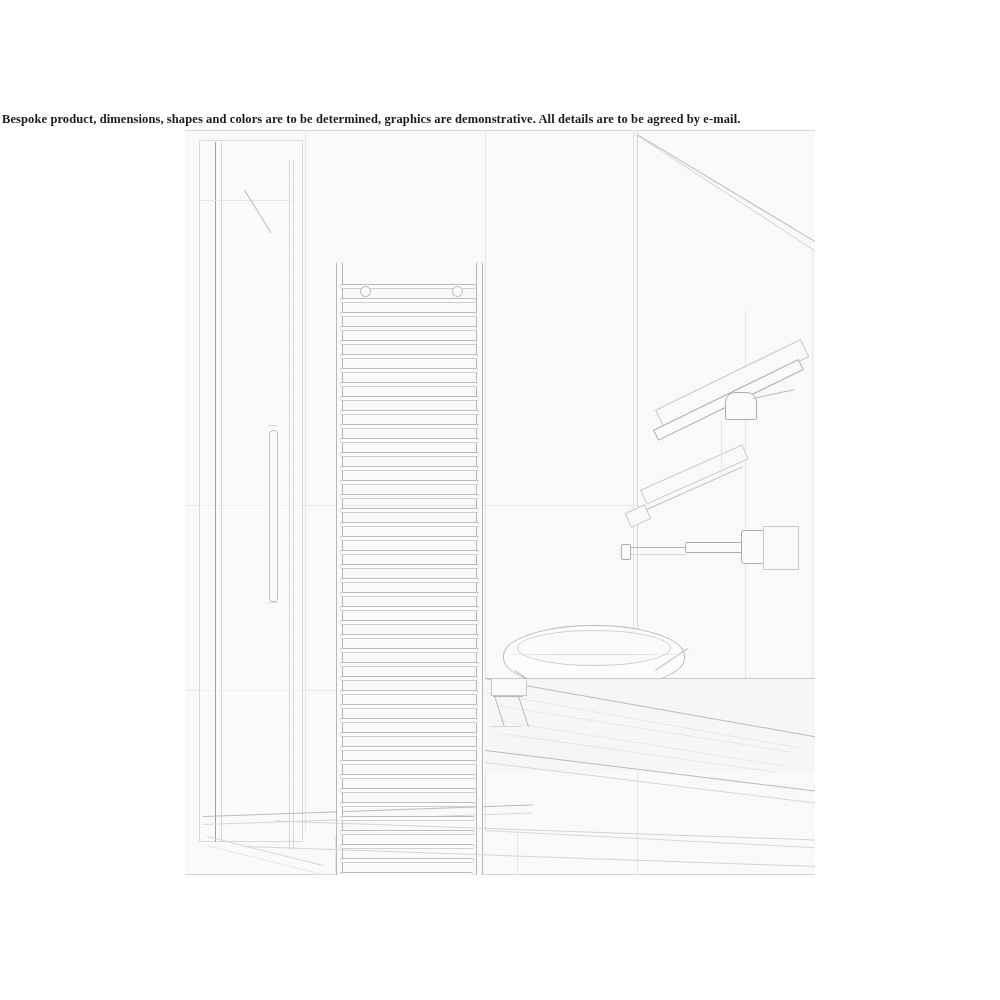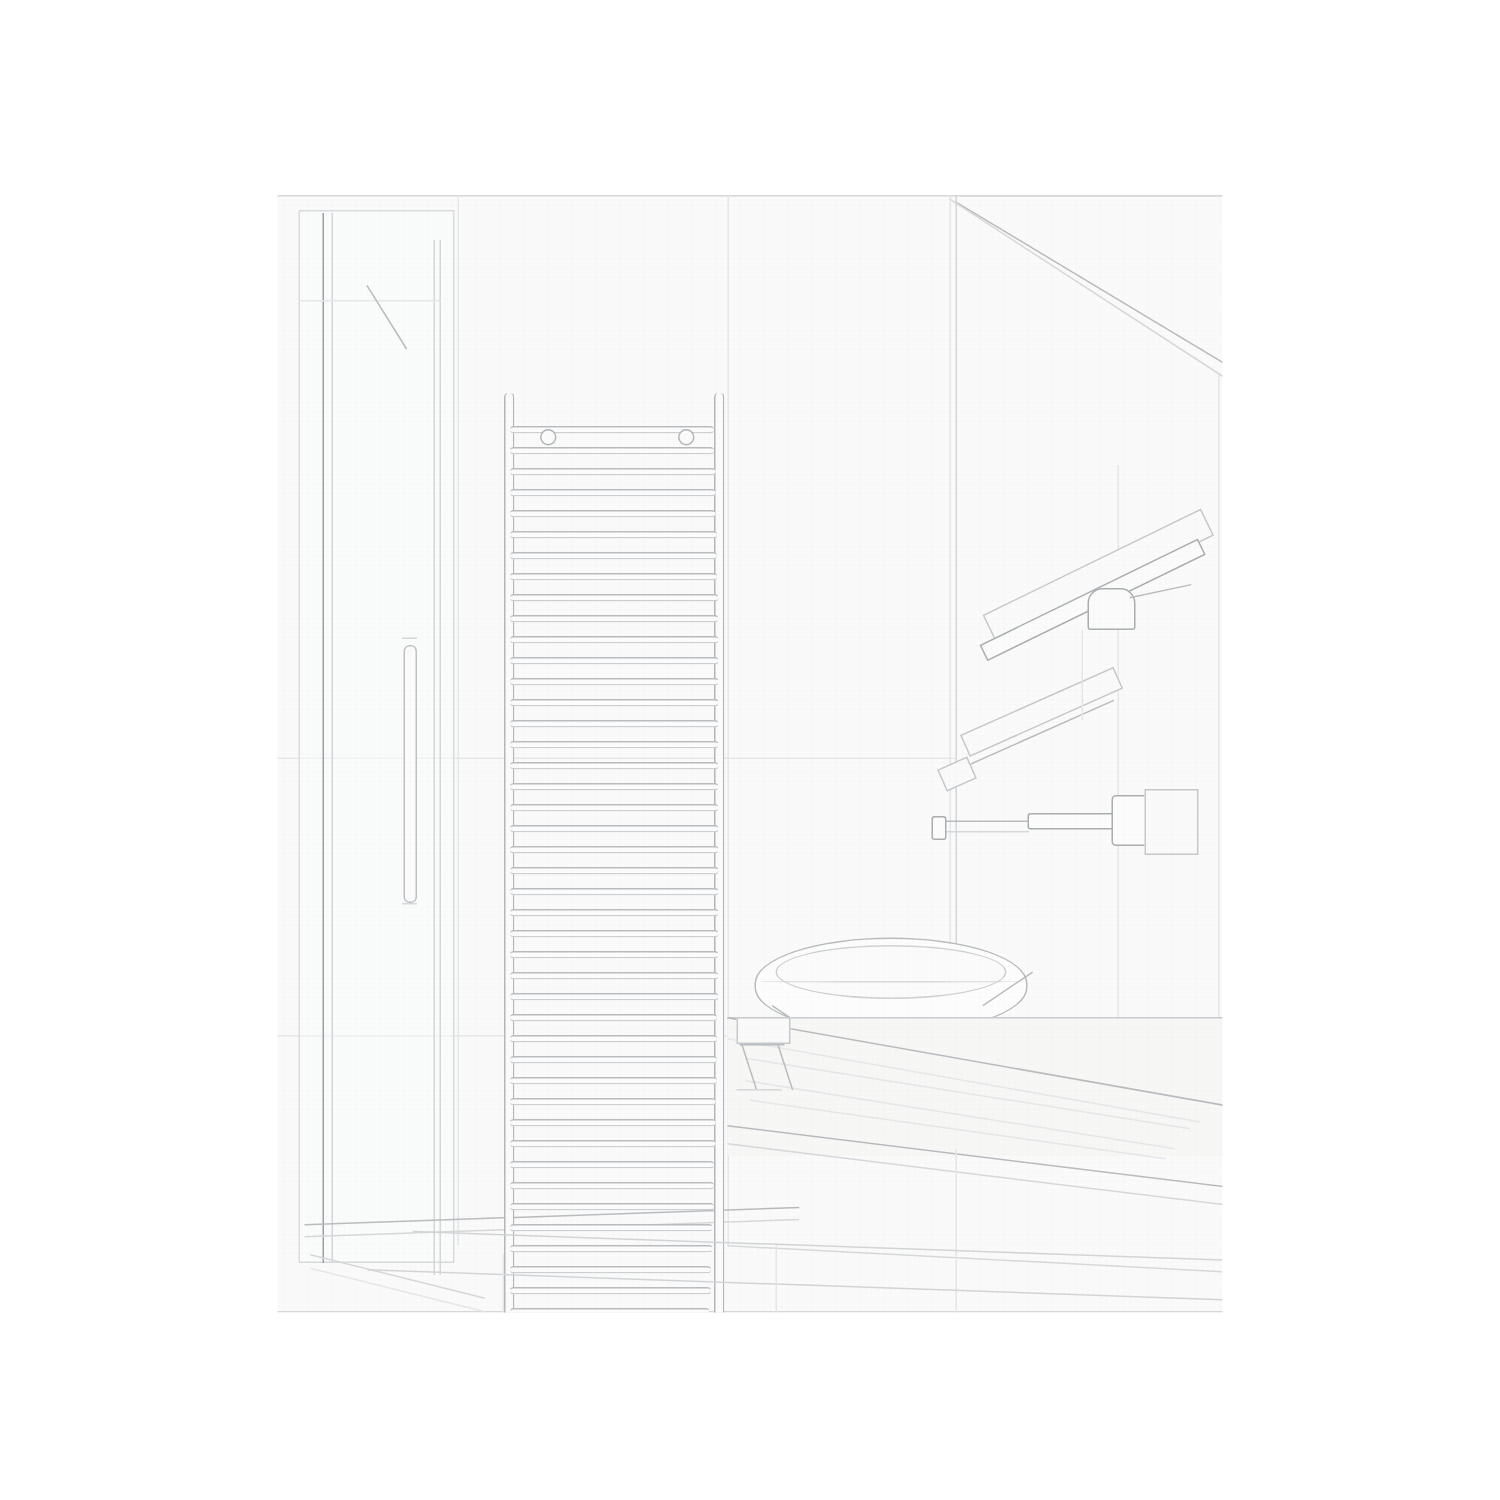--- a/index.html
+++ b/index.html
@@ -145,20 +145,21 @@
       repeating-linear-gradient(0deg, rgba(0,0,0,0.012) 0px, rgba(0,0,0,0.012) 1px, rgba(255,255,255,0) 1px, rgba(255,255,255,0) 3px),
       repeating-linear-gradient(90deg, rgba(0,0,0,0.012) 0px, rgba(0,0,0,0.012) 1px, rgba(255,255,255,0) 1px, rgba(255,255,255,0) 4px);
     pointer-events: none;
   }
 </style>
 </head>
 <body>
 
 <div class="page">
 
+  <div class="disclaimer">Bespoke product, dimensions, shapes and colors are to be determined, graphics are demonstrative. All details are to be agreed by e-mail.</div>
 
   <div class="photo-frame">
 
     <div class="wash" style="left:0;top:0;width:630px;height:745px;"></div>
     <div class="wash2" style="left:0;top:0;width:45px;height:745px;"></div>
 
     <div class="ln soft" style="left:0;top:0;width:630px;height:1px;"></div>
     <div class="ln soft" style="left:0;top:744px;width:630px;height:1px;"></div>
 
     <div class="ln" style="left:452px;top:4px;width:300px;height:1px;transform:rotate(31deg);"></div>

